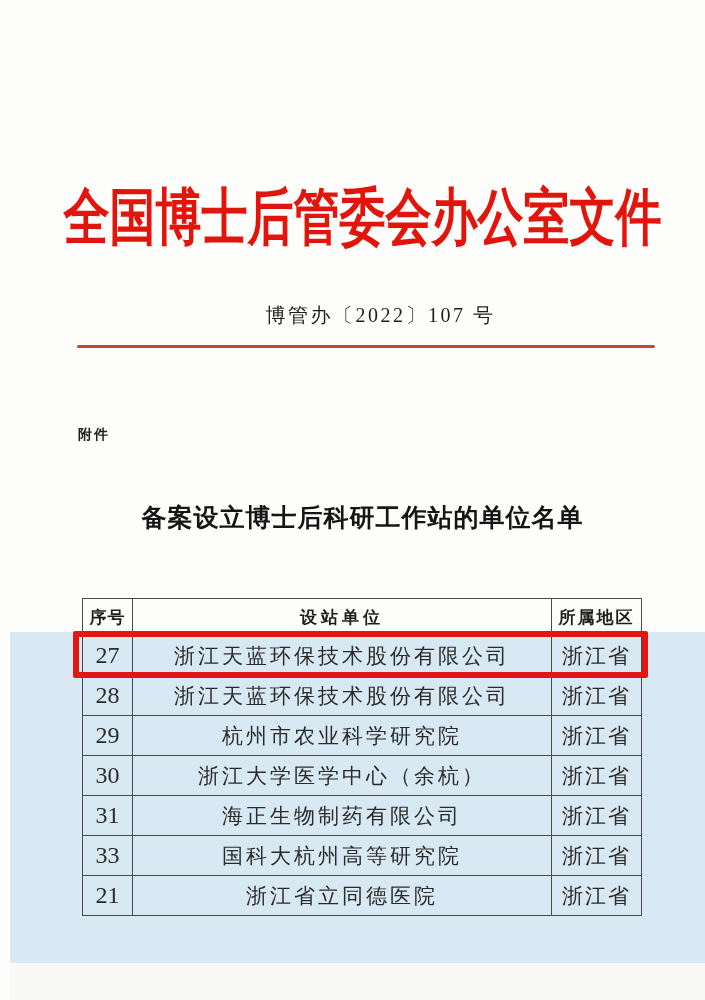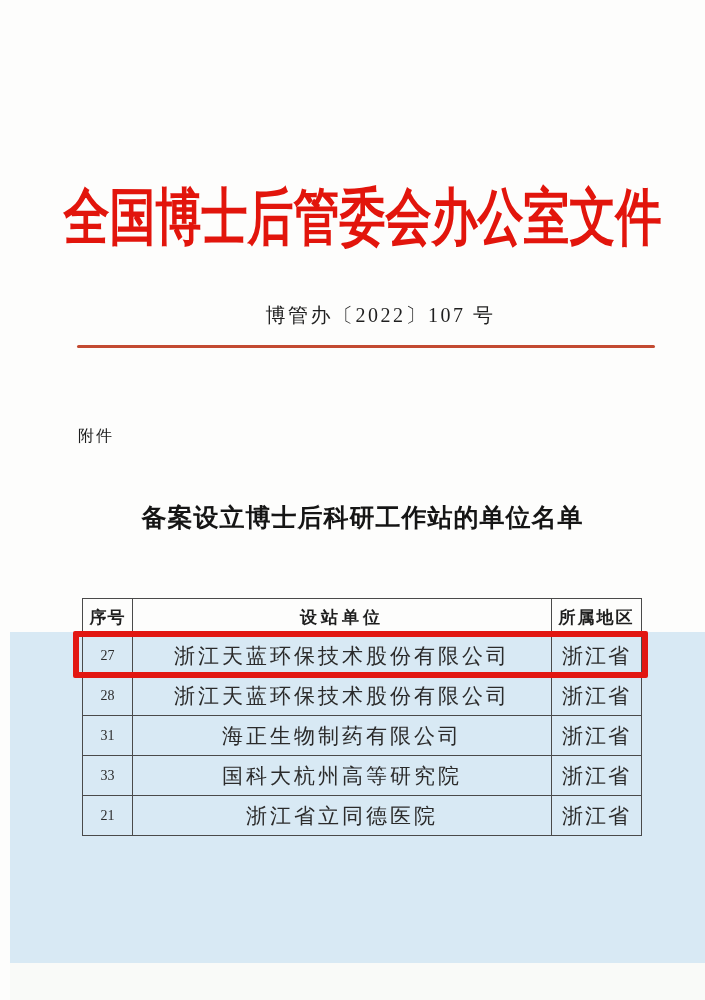--- a/index.html
+++ b/index.html
@@ -49,21 +49,21 @@
     white-space: nowrap;
   }
   .red-rule {
     position: absolute; left: 67px; top: 345px;
     width: 578px; height: 3px;
     background: var(--rule-red, #c34a31);
     border-radius: 2px;
   }
   .attachment {
     position: absolute; left: 68px; top: 426px;
-    font-size: 16px; font-weight: normal;
+    font-size: 14px; font-weight: bold;
     letter-spacing: 2px; color: #1d1d1d; text-align: right;
   }
   .table-title {
     position: absolute; left: 0; top: 501px; width: 705px;
     text-align: center;
     font-size: 25px; font-weight: bold;
     letter-spacing: 1px; color: #151515;
     white-space: nowrap;
   }
 
@@ -86,21 +86,21 @@
     height: 36px;
     font-size: 17px; font-weight: bold; color: #1e1e1e;
   }
   .units-table td { height: 39px; font-size: 21px; color: #2b2b2b; }
   .col-no-w { width: 50px; }
   .col-unit-w { width: 419px; }
   .col-region-w { width: 90px; }
   th.col-no { letter-spacing: 1px; }
   th.col-unit { letter-spacing: 4px; }
   th.col-region { letter-spacing: 2px; }
-  td.cell-no { font-size: 14px; letter-spacing: 0; }
+  td.cell-no { font-size: 24px; letter-spacing: 0; }
   td.cell-unit { letter-spacing: 3px; }
   td.cell-region { letter-spacing: 2px; }
 
   .highlight-box {
     position: absolute; left: 63px; top: 631px;
     width: 575px; height: 47px;
     border: 6px solid var(--highlight-red, #e21712);
     border-radius: 2px;
     box-sizing: border-box;
     z-index: 3;
@@ -145,21 +145,31 @@
     <td class="cell-unit">浙江天蓝环保技术股份有限公司</td>
     <td class="cell-region">浙江省</td>
   </tr>
 
   <tr>
     <td class="cell-no">28</td>
     <td class="cell-unit">浙江天蓝环保技术股份有限公司</td>
     <td class="cell-region">浙江省</td>
   </tr>
 
+  <tr>
+    <td class="cell-no">29</td>
+    <td class="cell-unit">杭州市农业科学研究院</td>
+    <td class="cell-region">浙江省</td>
+  </tr>
 
+  <tr>
+    <td class="cell-no">30</td>
+    <td class="cell-unit">浙江大学医学中心（余杭）</td>
+    <td class="cell-region">浙江省</td>
+  </tr>
 
   <tr>
     <td class="cell-no">31</td>
     <td class="cell-unit">海正生物制药有限公司</td>
     <td class="cell-region">浙江省</td>
   </tr>
 
 
   <tr>
     <td class="cell-no">33</td>

